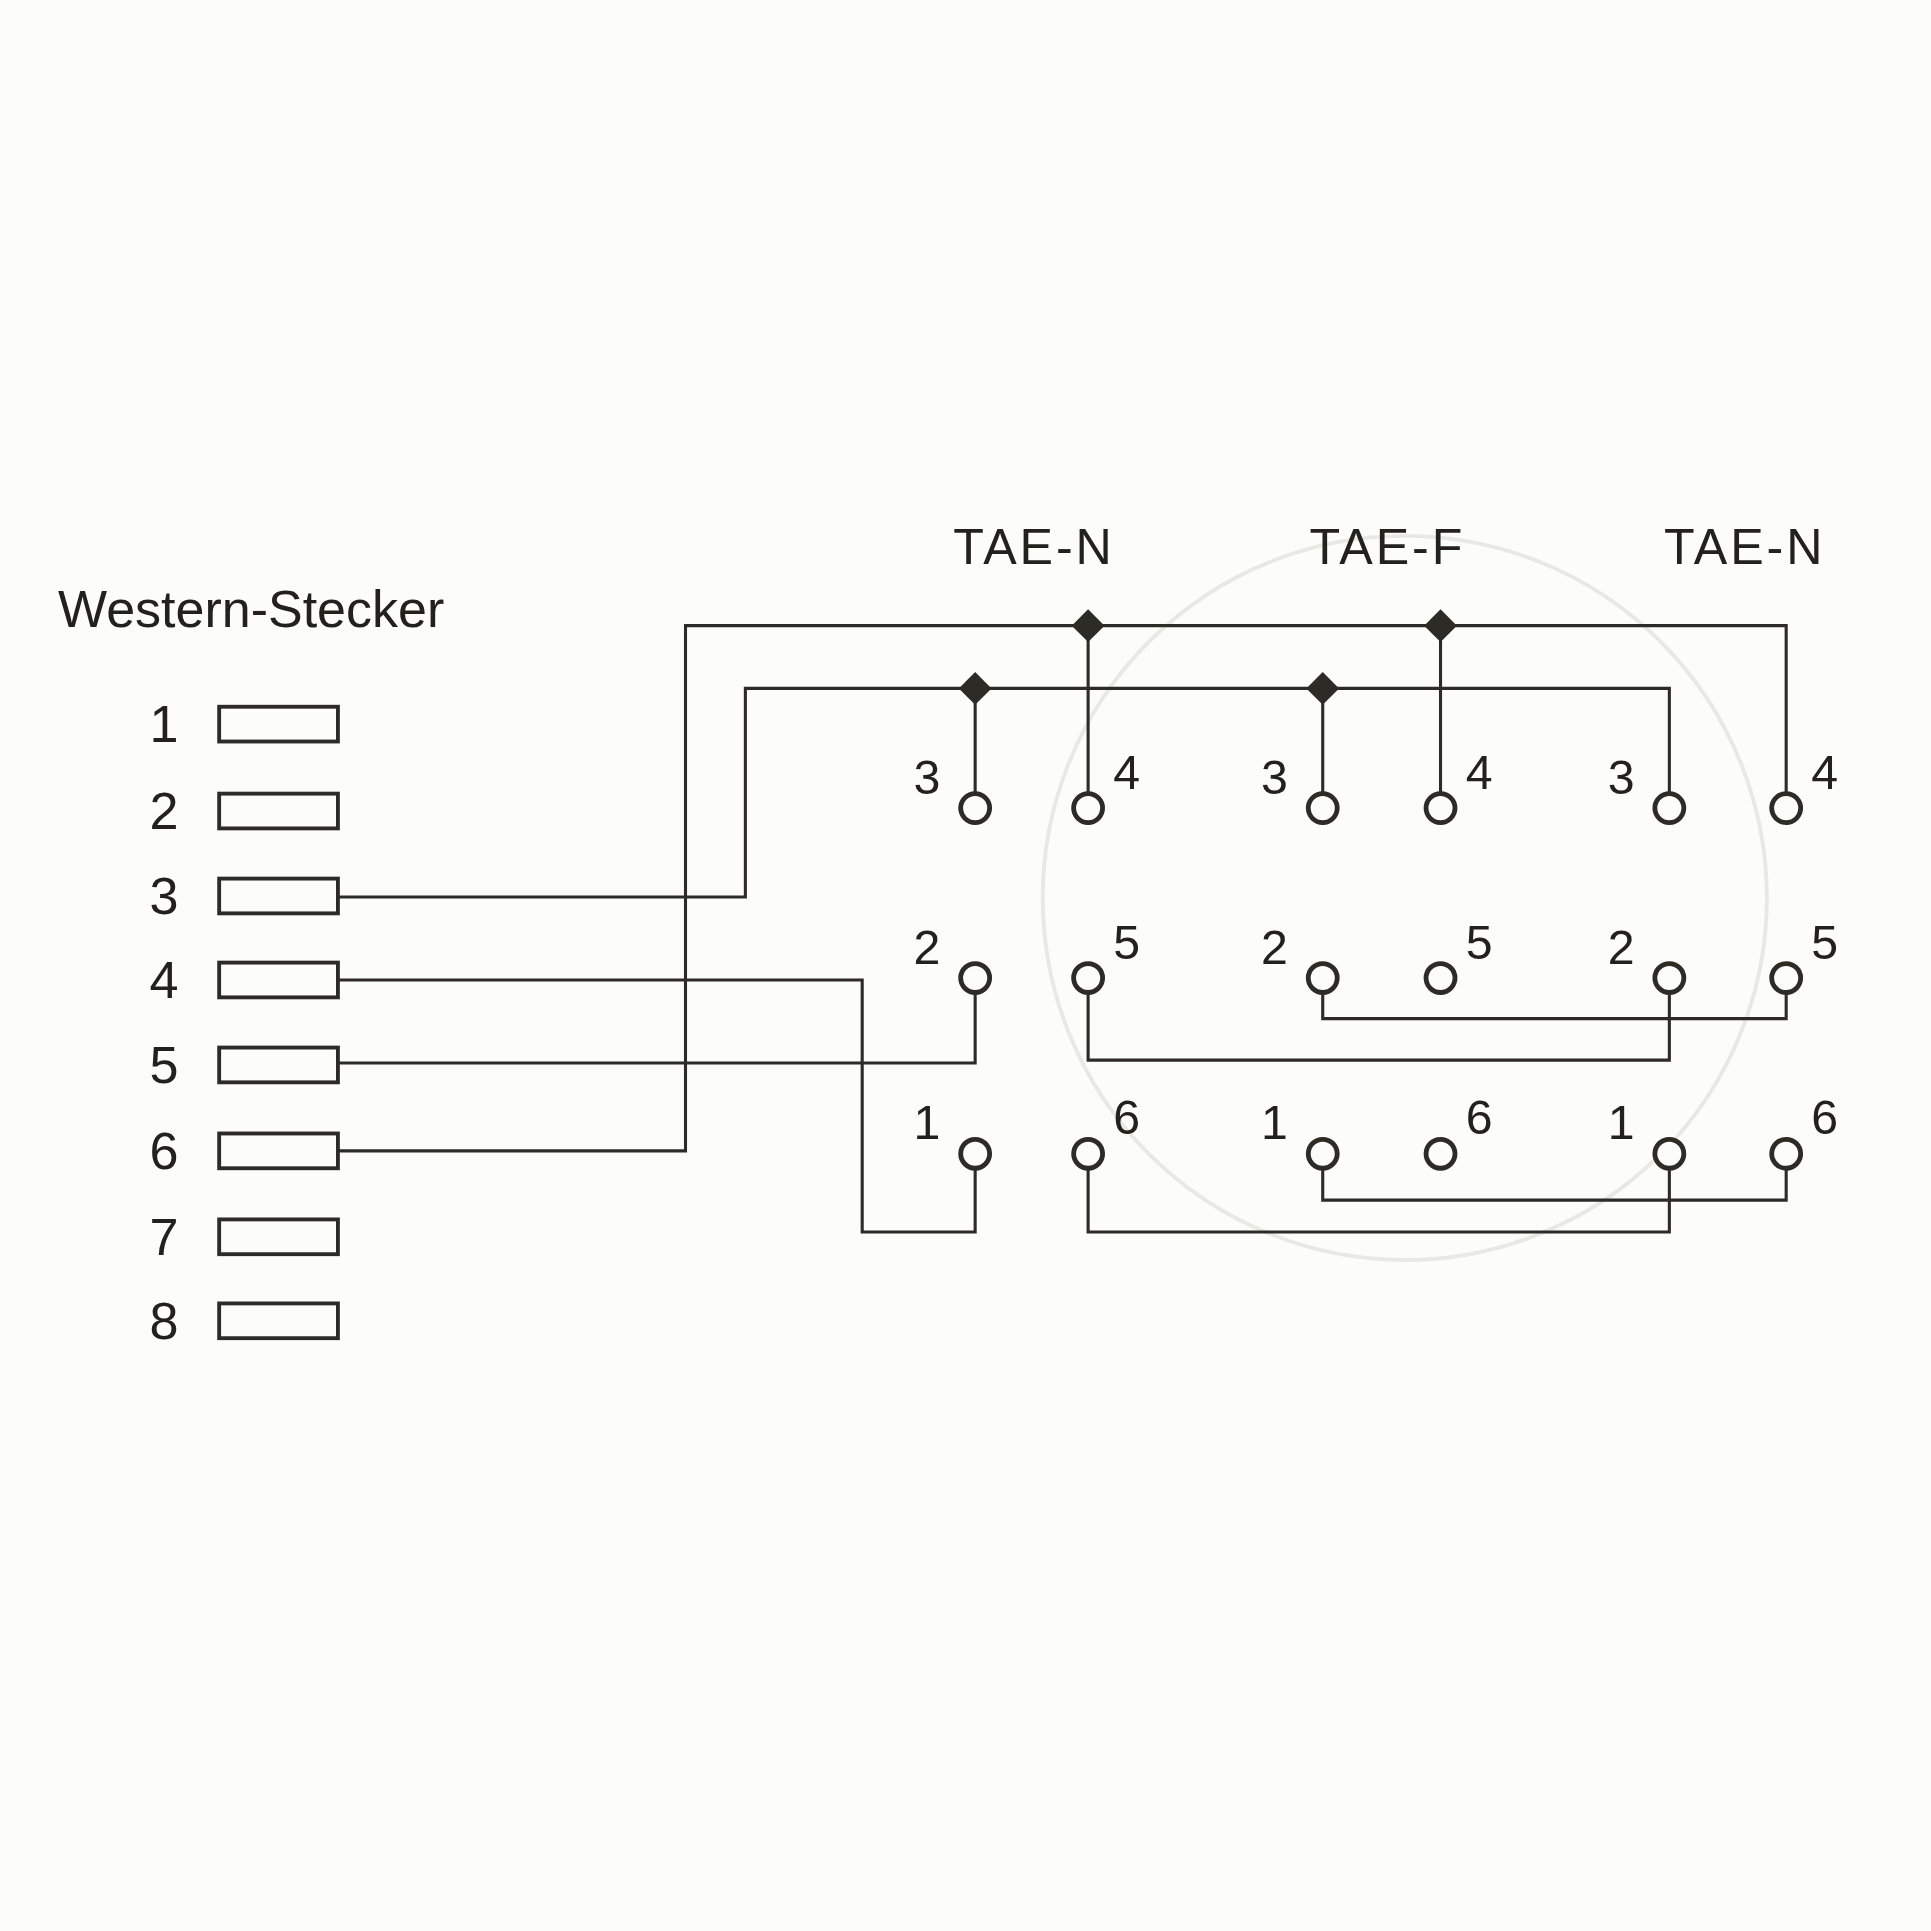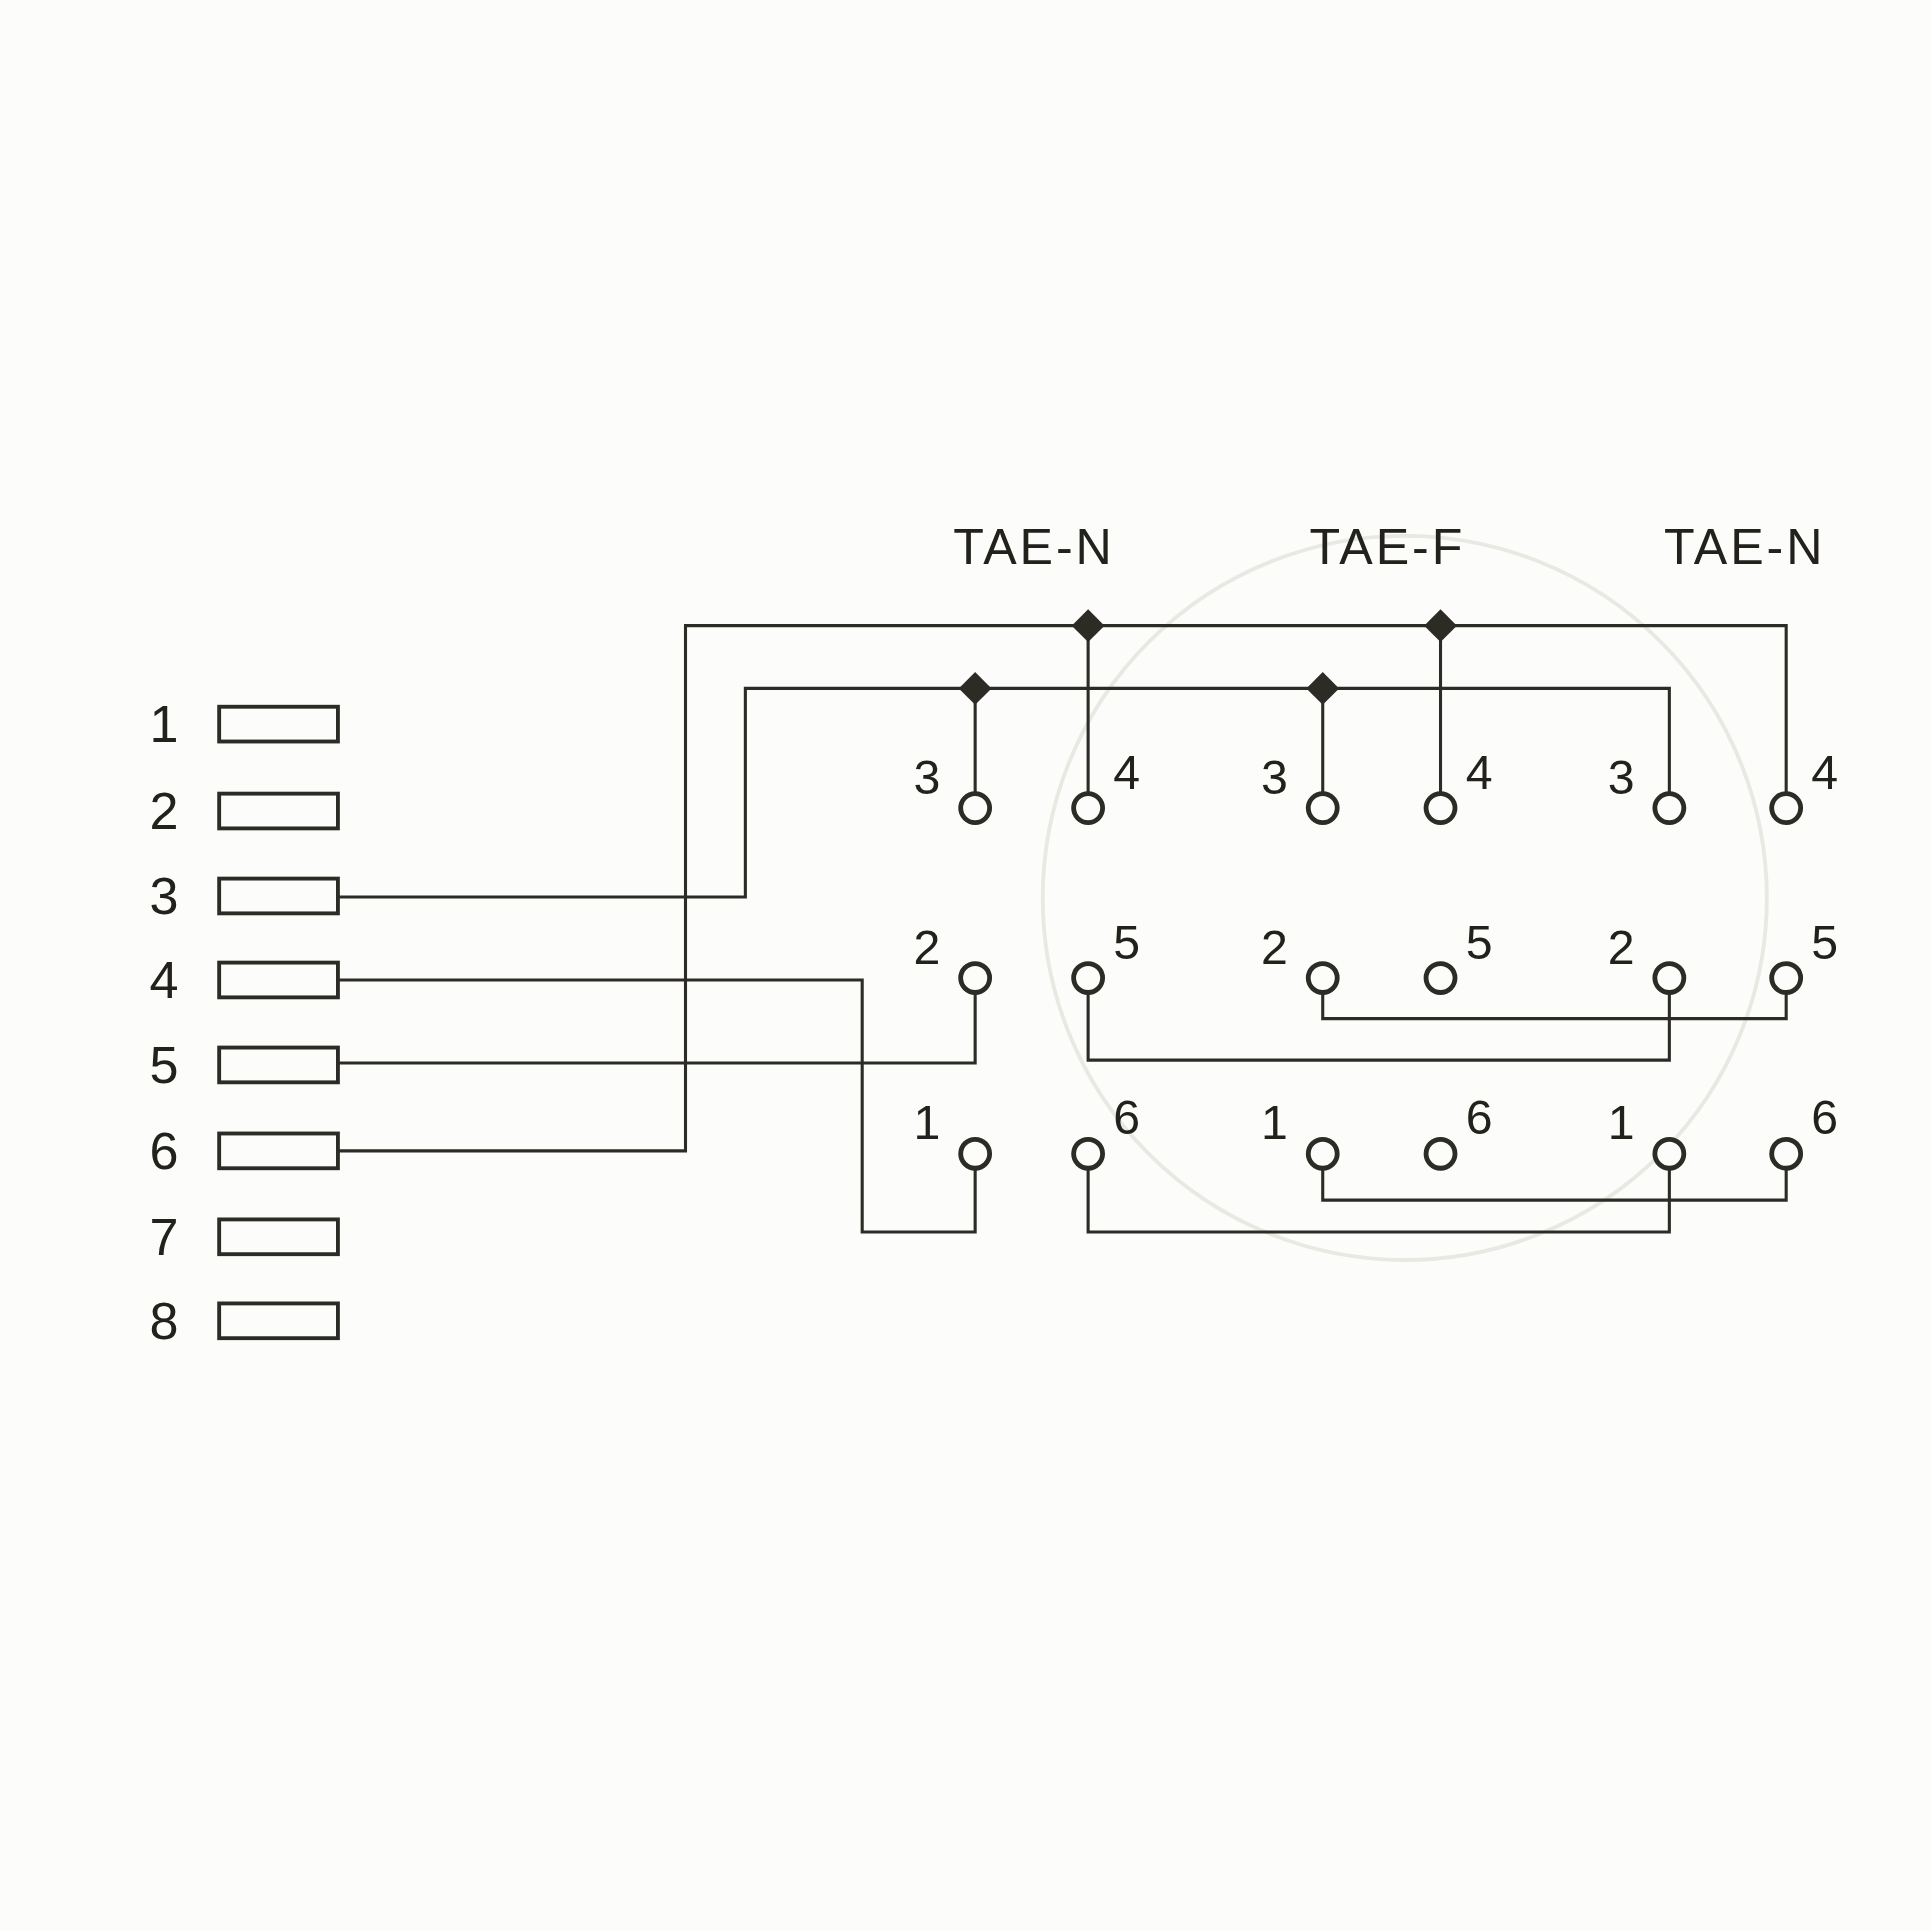--- a/index.html
+++ b/index.html
@@ -109,14 +109,15 @@
       <text x="185" y="1034" text-anchor="end" class="pin-digit">4</text>
       <rect x="227" y="1085" width="123" height="36" fill="#fcfcfa" stroke="#2c2b26" stroke-width="4"></rect>
       <text x="185" y="1122" text-anchor="end" class="pin-digit">5</text>
       <rect x="227" y="1174" width="123" height="36" fill="#fcfcfa" stroke="#2c2b26" stroke-width="4"></rect>
       <text x="185" y="1211" text-anchor="end" class="pin-digit">6</text>
       <rect x="227" y="1263" width="123" height="36" fill="#fcfcfa" stroke="#2c2b26" stroke-width="4"></rect>
       <text x="185" y="1300" text-anchor="end" class="pin-digit">7</text>
       <rect x="227" y="1350" width="123" height="36" fill="#fcfcfa" stroke="#2c2b26" stroke-width="4"></rect>
       <text x="185" y="1387" text-anchor="end" class="pin-digit">8</text>
     </svg>
+  <div id="page-title">Western-Stecker</div>
 </div>
 
 
 </body></html>

